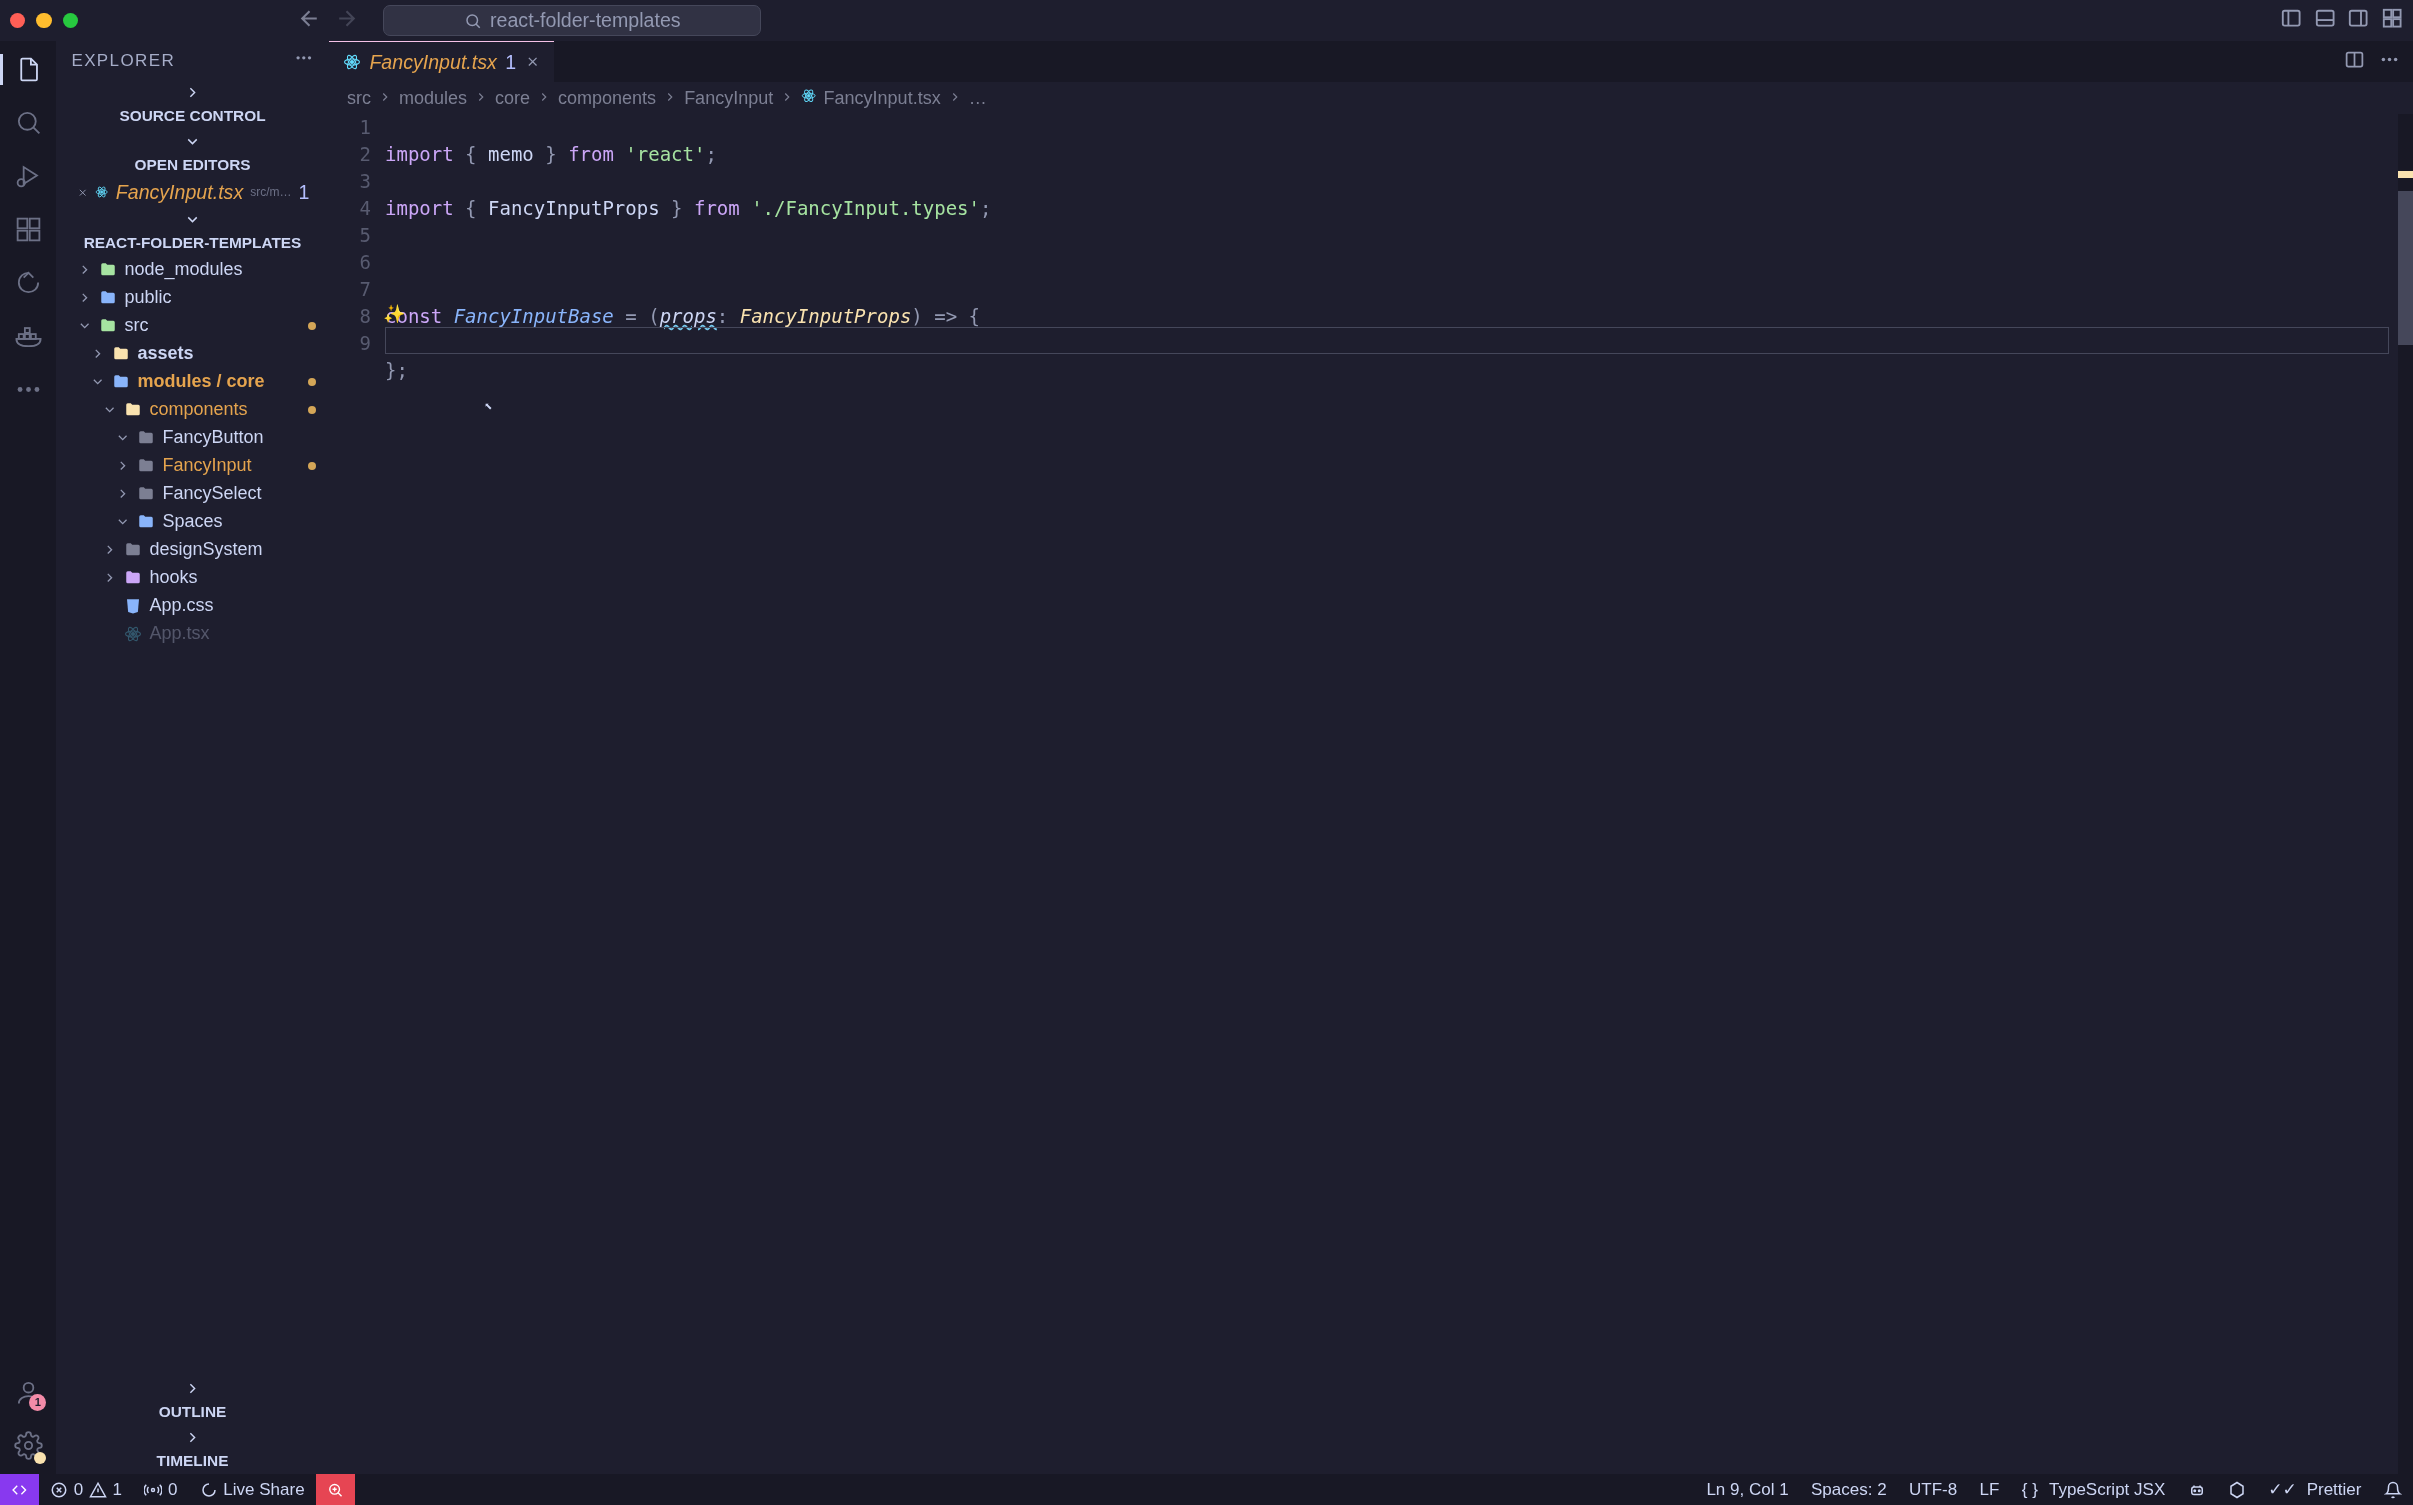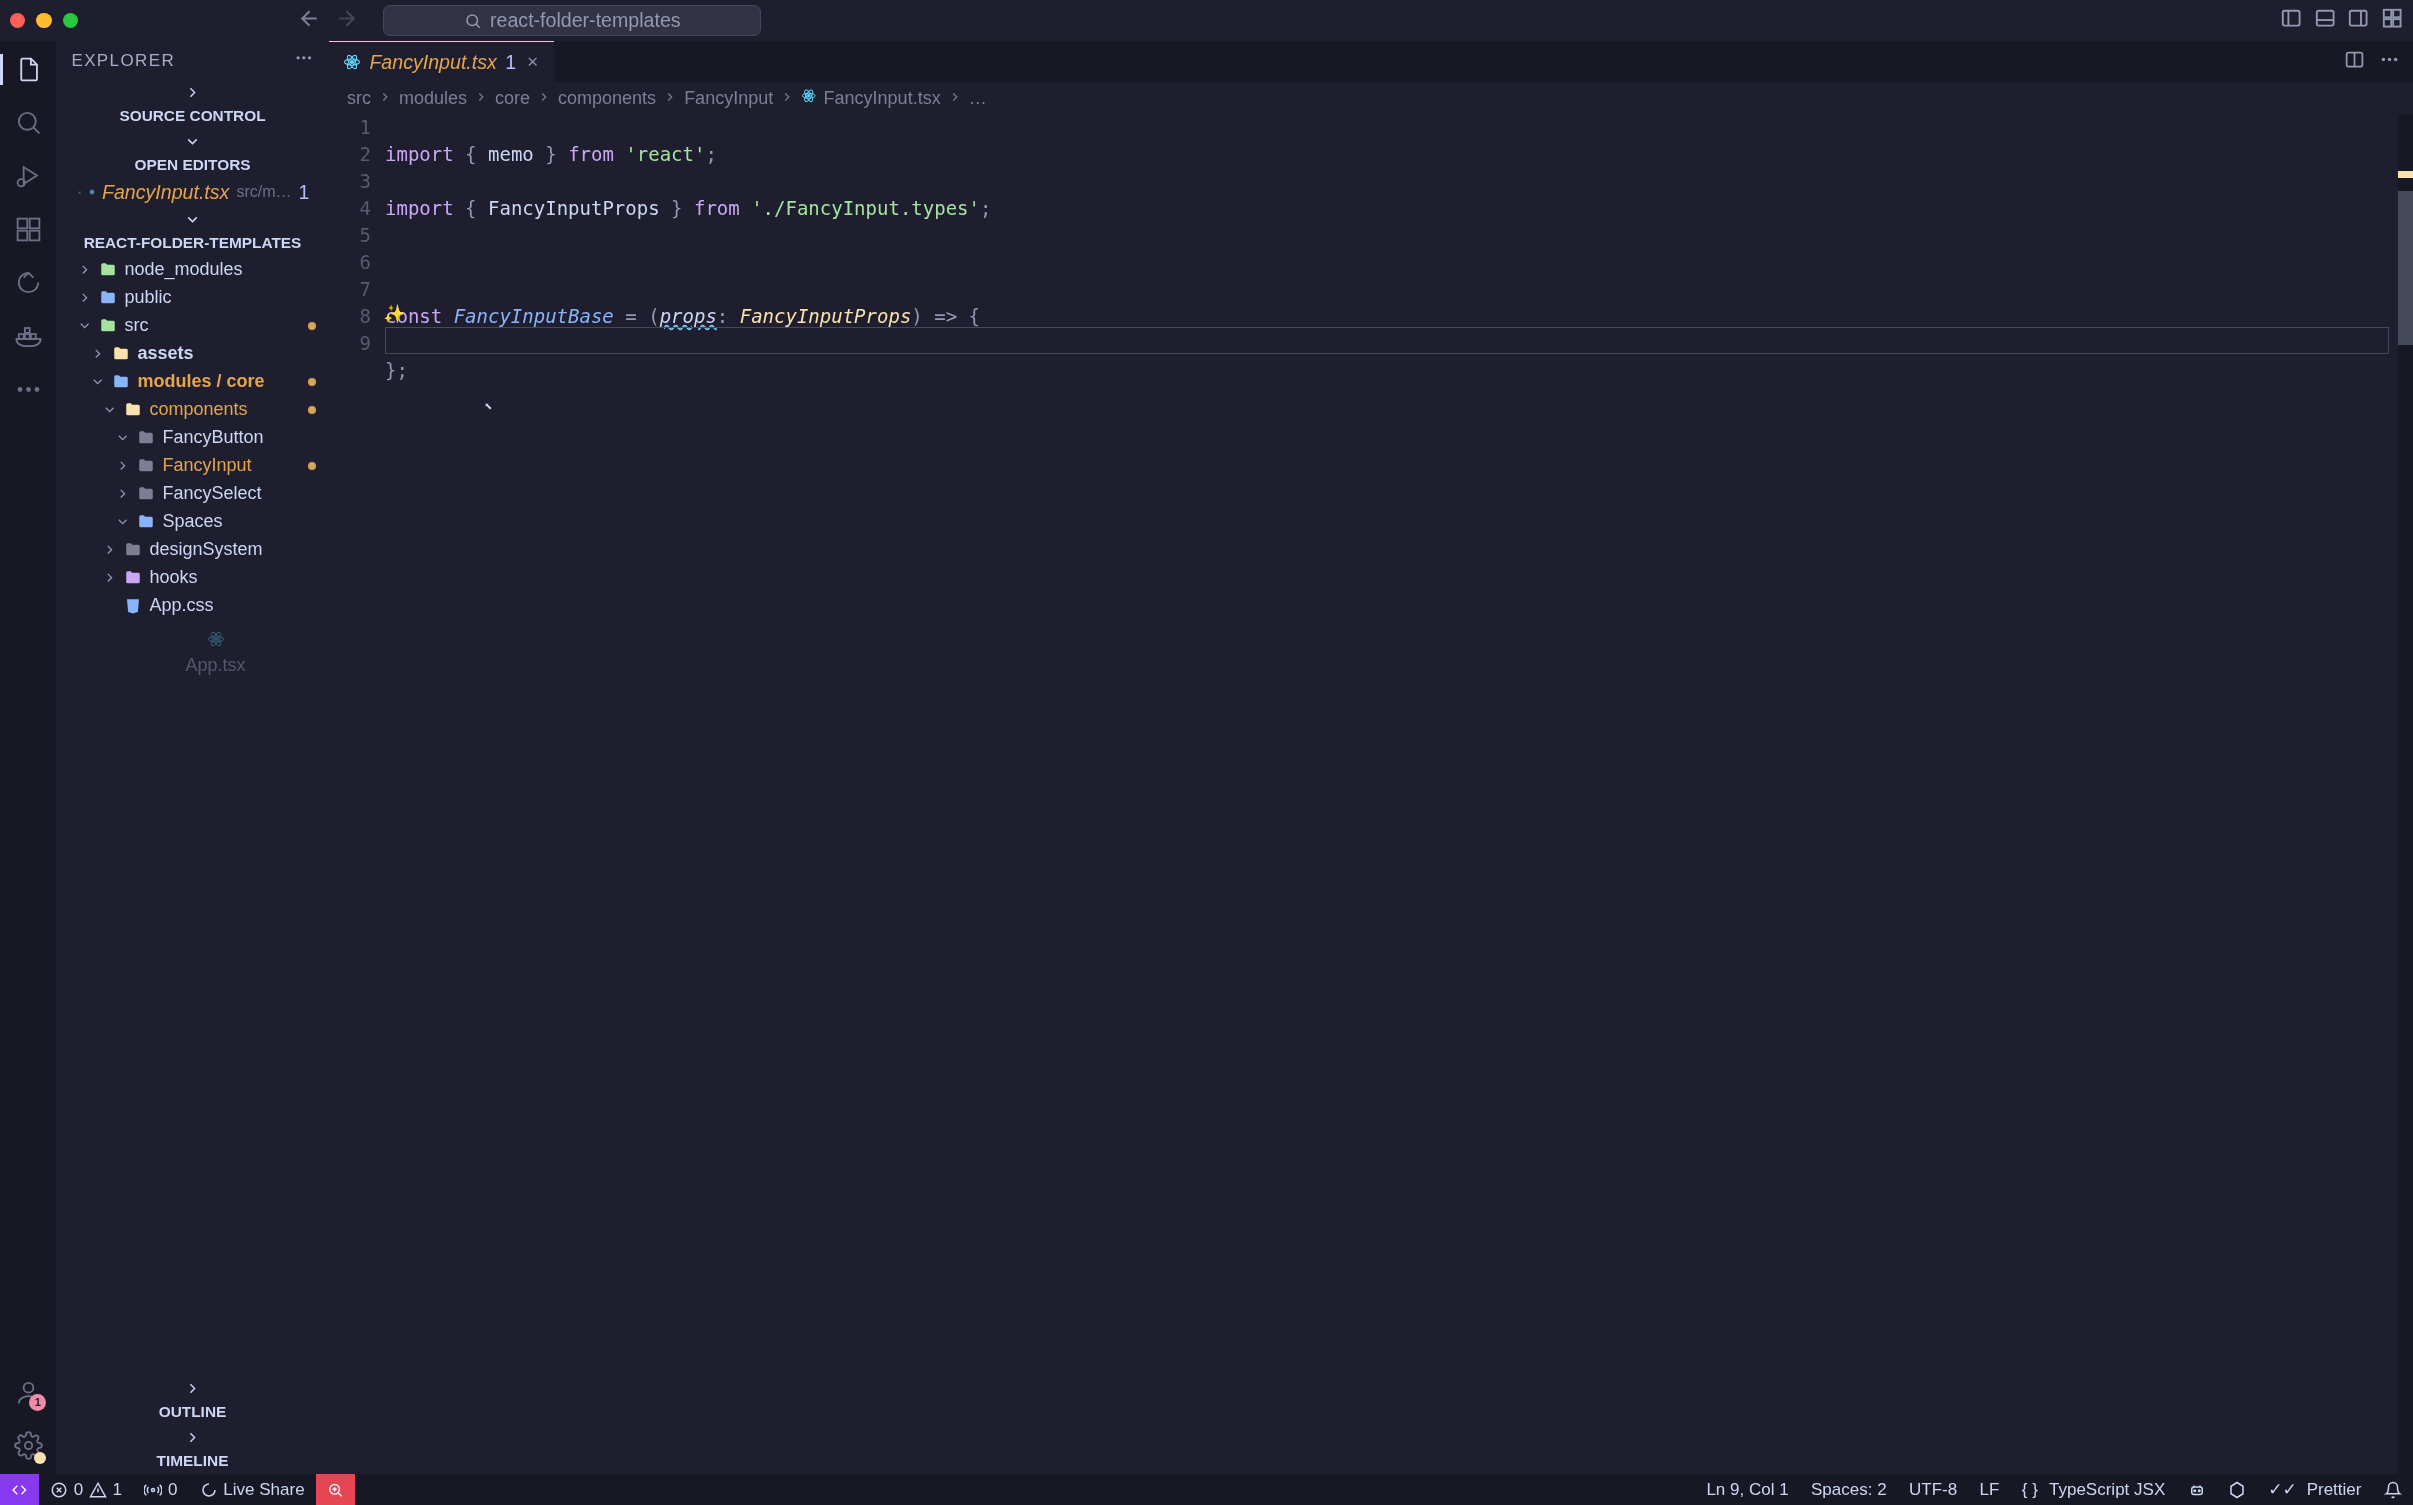--- a/index.html
+++ b/index.html
@@ -96,21 +96,21 @@
 .row .ficon { width:18px; height:18px; flex-shrink:0; }
 .row .lbl { white-space:nowrap; }
 .row .mdot { margin-left:auto; margin-right:12.6px; width:8.4px; height:8.4px; border-radius:50%; background:#d4a657; }
 .indent-1 { padding-left: 21px; }
 .indent-2 { padding-left: 34px; font-weight: bold; }
 .indent-3 { padding-left: 46px; }
 .indent-4 { padding-left: 59px; }
 .orange { color:#e5a44e; }
 .open-editor-row { display:flex; align-items:center; gap:7px; padding:2.8px 8.4px 2.8px 21px; height:29px;}
 .open-editor-row .x { width:15.4px; height:15.4px; color:#9399b2; cursor:pointer;}
-.open-editor-row .sub { color:#6c7086; font-size:16px; }
+.open-editor-row .sub { color:#6c7086; font-size:12px; }
 .open-editor-row .cnt { margin-left:auto; margin-right:11.2px; color:#b4befe; }
 .editor { flex:1; display:flex; flex-direction:column; background:#1e1e2e; }
 .tabbar { height:41px; display:flex; align-items:stretch; background:#181825; }
 .tab {
   display:flex; align-items:center; gap:8.4px; padding:0 14px;
   background:#1e1e2e; color:#e5a44e; font-style:italic;
   border-top: 1.4px solid #f5c2e7;
   cursor:pointer;
 }
 .tab .cnt { font-style:normal; color:#b4befe; }
@@ -420,21 +420,21 @@
             </svg></span>
           <span class="lbl">hooks</span>
         </div>
         <div class="row indent-3">
           <span style="width:15.4px"></span>
           <span class="ficon"><svg width="18" height="18" viewBox="0 0 24 24" fill="#89b4fa">
               <path d="M4 3h16l-1.5 17L12 22l-6.5-2z"></path>
             </svg></span>
           <span class="lbl">App.css</span>
         </div>
-        <div class="row indent-3" style="opacity: 0.3; flex-direction: column;">
+        <div class="row indent-3" style="opacity: 0.3;">
           <span style="width:15.4px"></span>
           <span class="ficon"><svg width="18" height="18" viewBox="0 0 24 24" fill="none" stroke="#61dafb" stroke-width="1.5">
               <circle cx="12" cy="12" r="2" fill="#61dafb"></circle>
               <ellipse cx="12" cy="12" rx="10" ry="4"></ellipse>
               <ellipse cx="12" cy="12" rx="10" ry="4" transform="rotate(60 12 12)"></ellipse>
               <ellipse cx="12" cy="12" rx="10" ry="4" transform="rotate(-60 12 12)"></ellipse>
             </svg></span>
           <span class="lbl">App.tsx</span>
         </div>
       </div>

